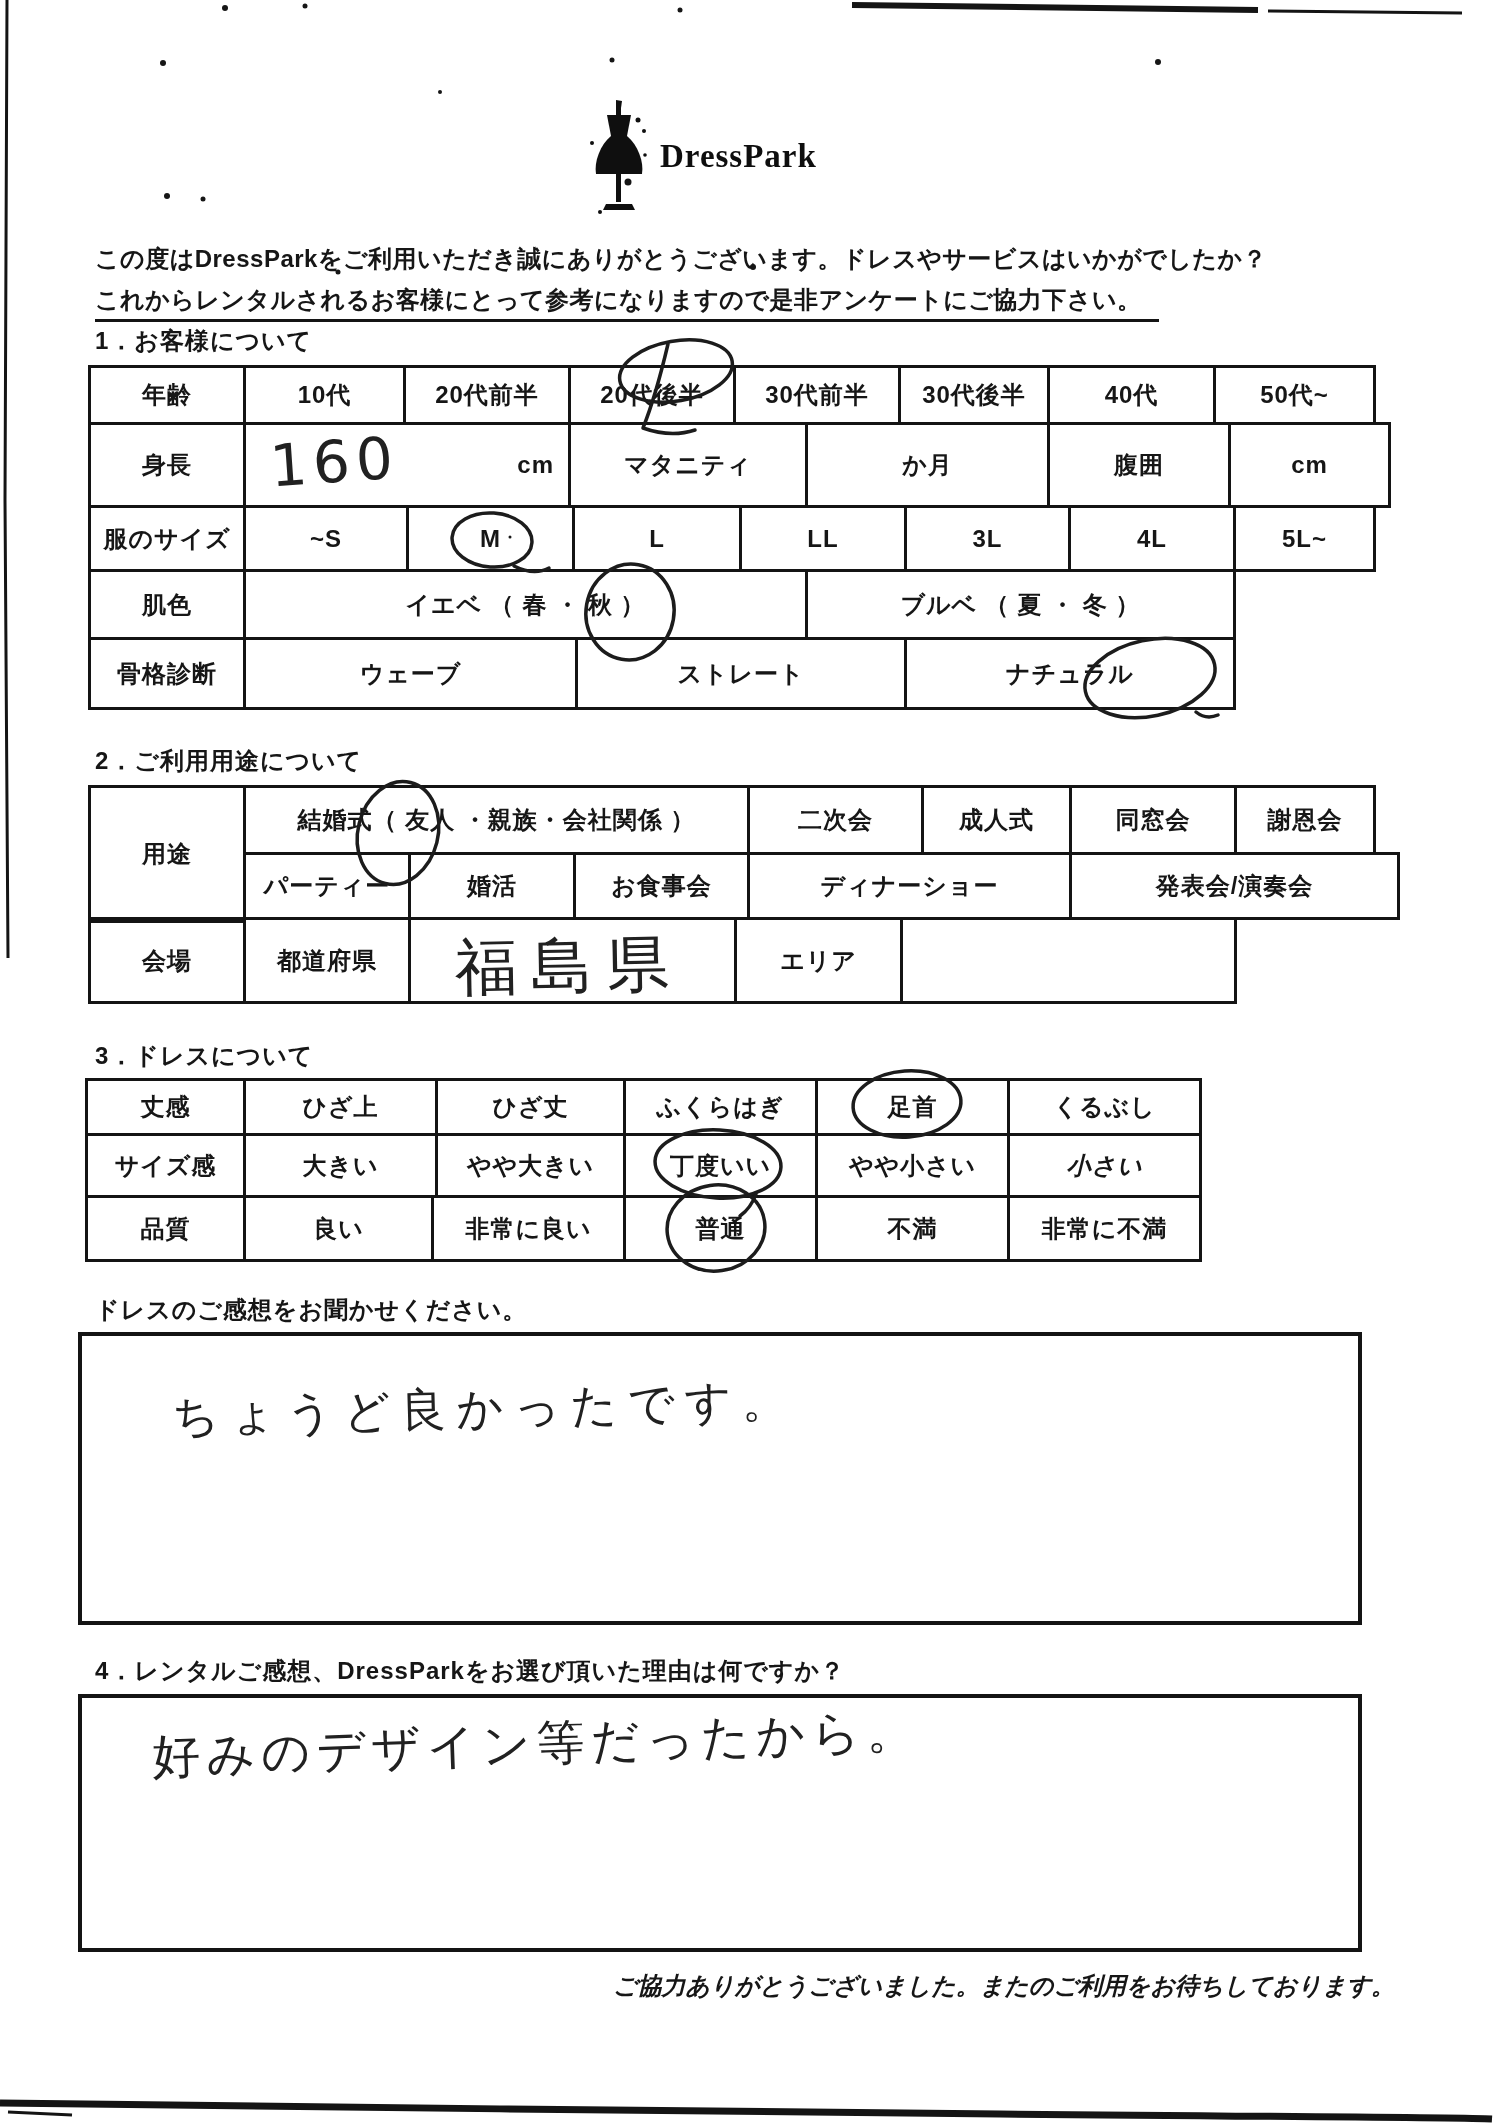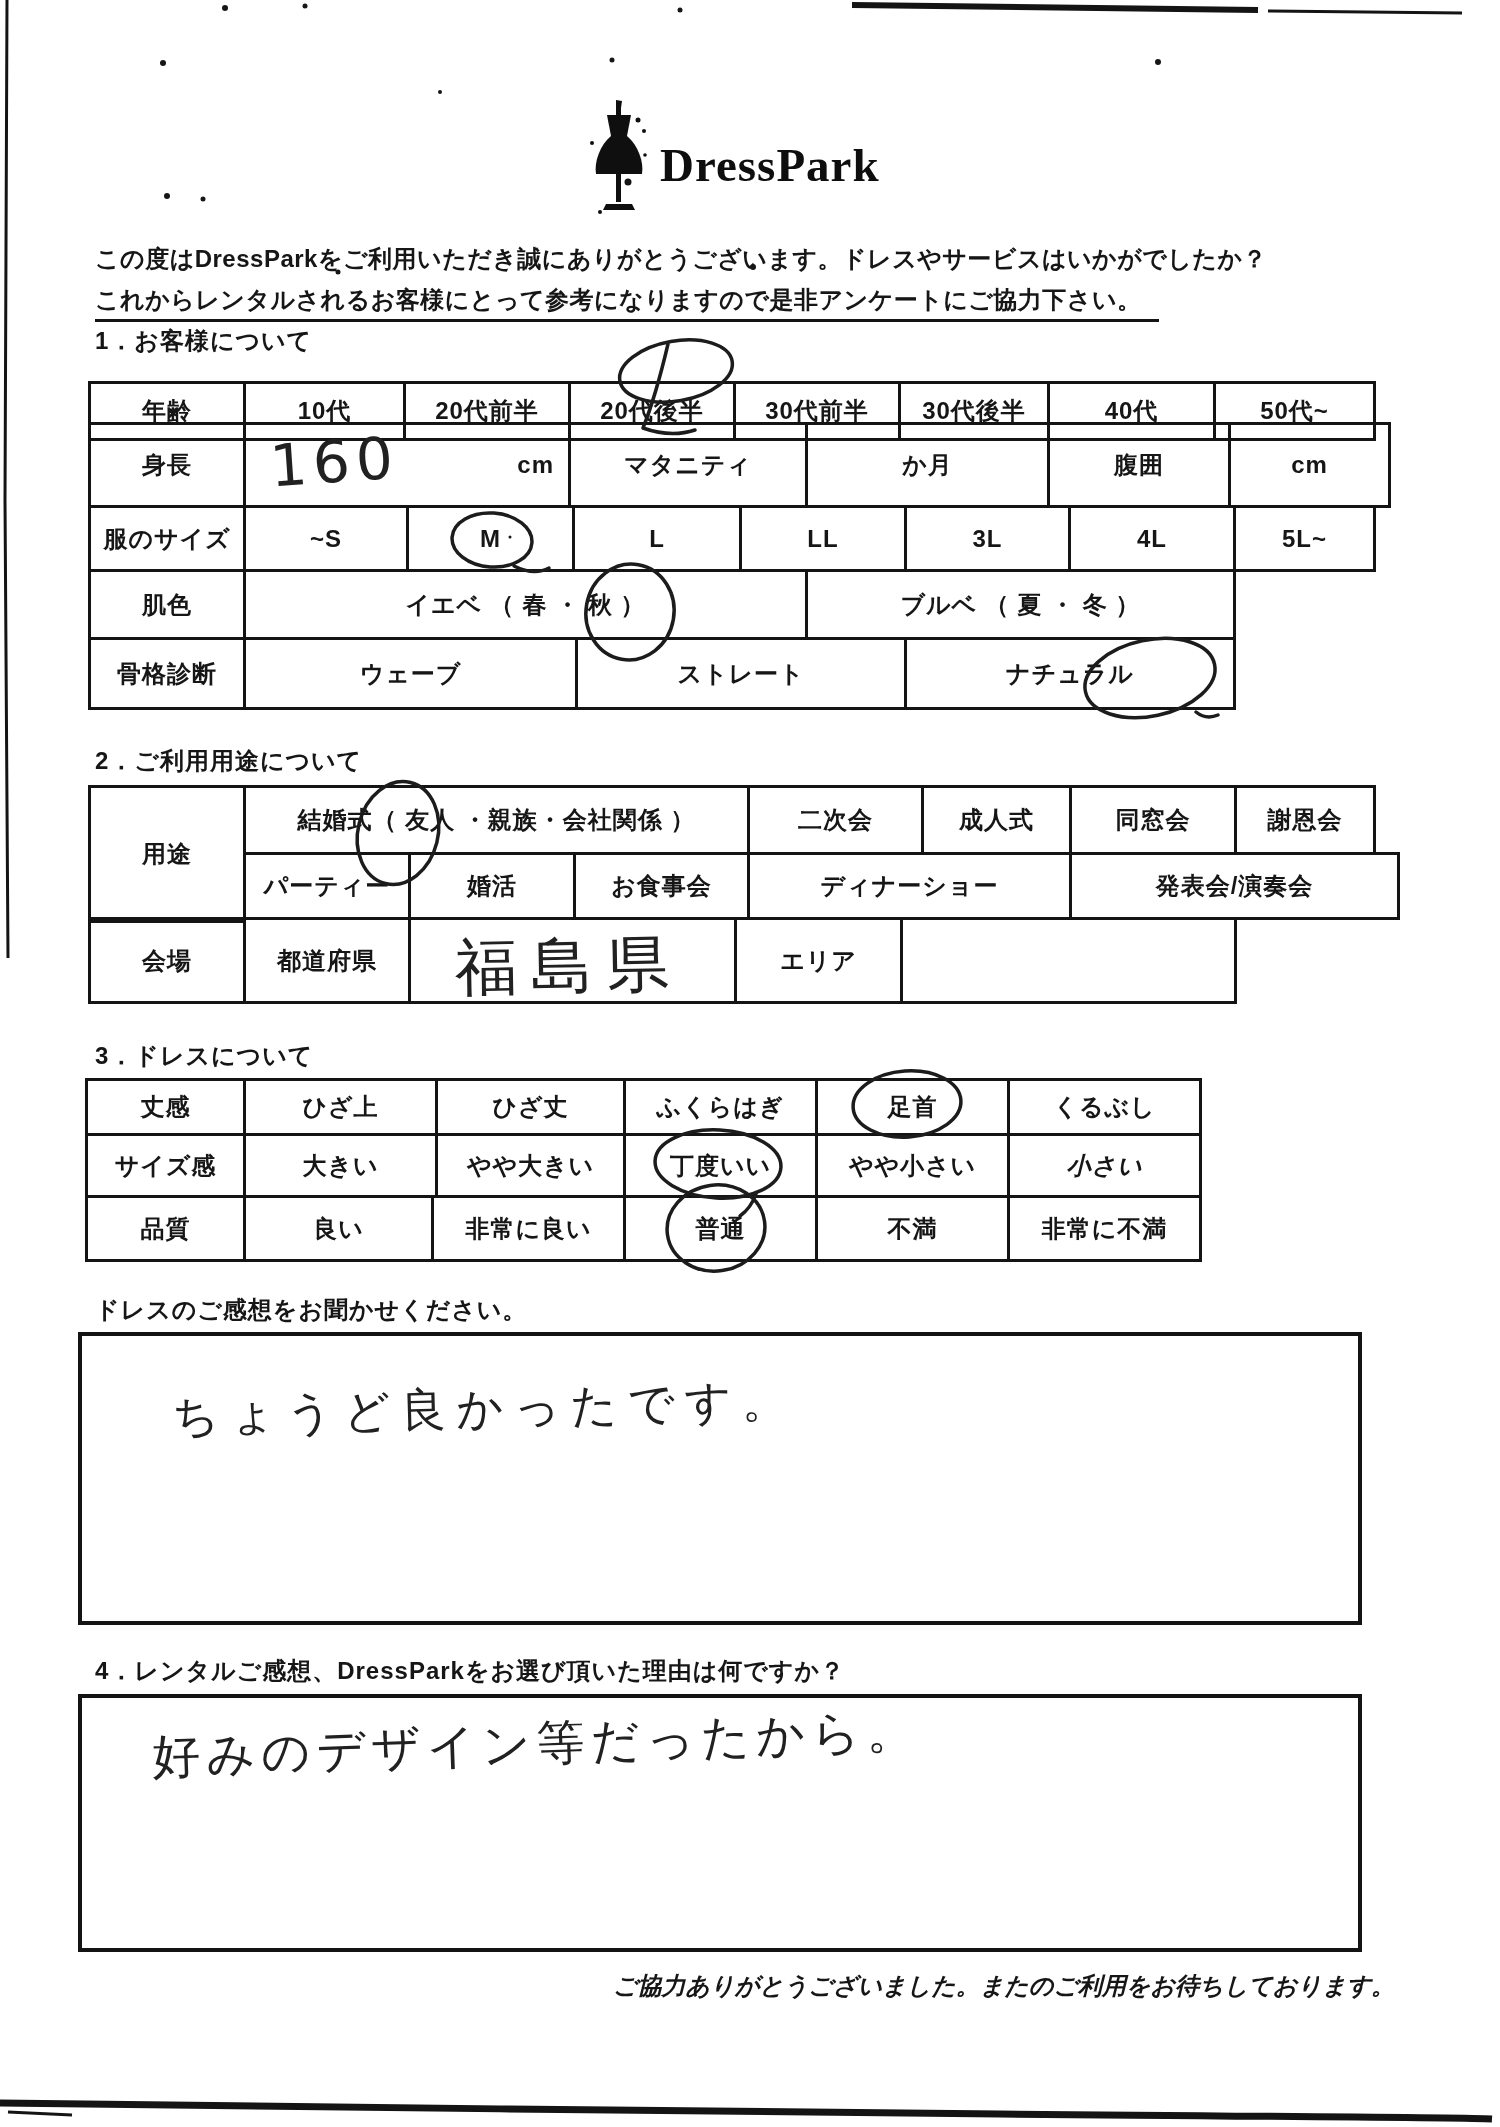--- a/index.html
+++ b/index.html
@@ -20,21 +20,21 @@
   }
   .cell + .cell{margin-left:-3px;}
   .cell.right{justify-content:flex-end; padding-right:14px;}
   .box{position:absolute; box-sizing:border-box; border:4px solid #141414; background:#fff;}
   .hand{
     position:absolute; font-family:"DejaVu Sans", sans-serif; font-weight:400;
     color:#212121; white-space:nowrap;
   }
   .logo{position:absolute; display:flex; align-items:flex-start;}
   .logo-text{
-    font-family:"Liberation Serif", serif; font-weight:bold; font-size:47px;
+    font-family:"Liberation Serif", serif; font-weight:bold; font-size:33px;
     color:#0e0e0e; letter-spacing:1px; margin-left:10px; margin-top:38px;
   }
   .footer-text{font-size:24px; font-weight:bold; white-space:nowrap;font-style:italic;}
   .overlay{position:absolute; left:0; top:0; pointer-events:none;}
 </style>
 </head>
 <body>
 
 <div class="page">
 
@@ -57,21 +57,21 @@
     <div class="logo-text">DressPark</div>
   </div>
 
   <div class="abs intro-line" style="left:95px; top:243px;">この度はDressParkをご利用いただき誠にありがとうございます。ドレスやサービスはいかがでしたか？</div>
   <div class="abs" style="left:95px; top:284px;">
     <span class="intro-line underlined">これからレンタルされるお客様にとって参考になりますので是非アンケートにご協力下さい。</span>
   </div>
 
   <div class="abs heading" style="left:95px; top:325px;">1．お客様について</div>
 
-  <div class="trow" style="left:88px; top:365px; height:60px;margin-top:16px;">
+  <div class="trow" style="left:88px; top:365px; height:60px;">
     <div class="cell" style="width:158px;">年齢</div>
     <div class="cell" style="width:163px;">10代</div>
     <div class="cell" style="width:168px;">20代前半</div>
     <div class="cell" style="width:168px;">20代後半</div>
     <div class="cell" style="width:168px;">30代前半</div>
     <div class="cell" style="width:152px;">30代後半</div>
     <div class="cell" style="width:169px;">40代</div>
     <div class="cell" style="width:163px;">50代~</div>
   </div>
 

